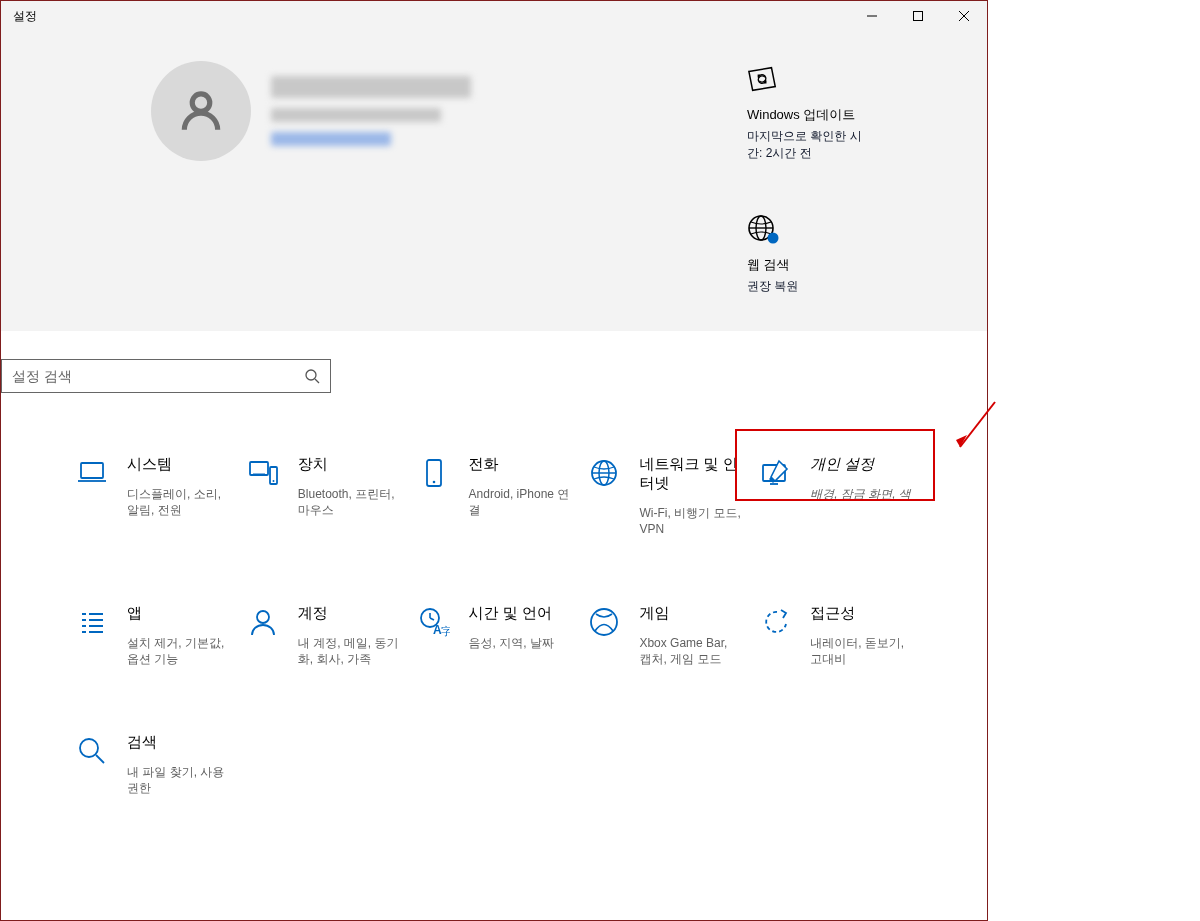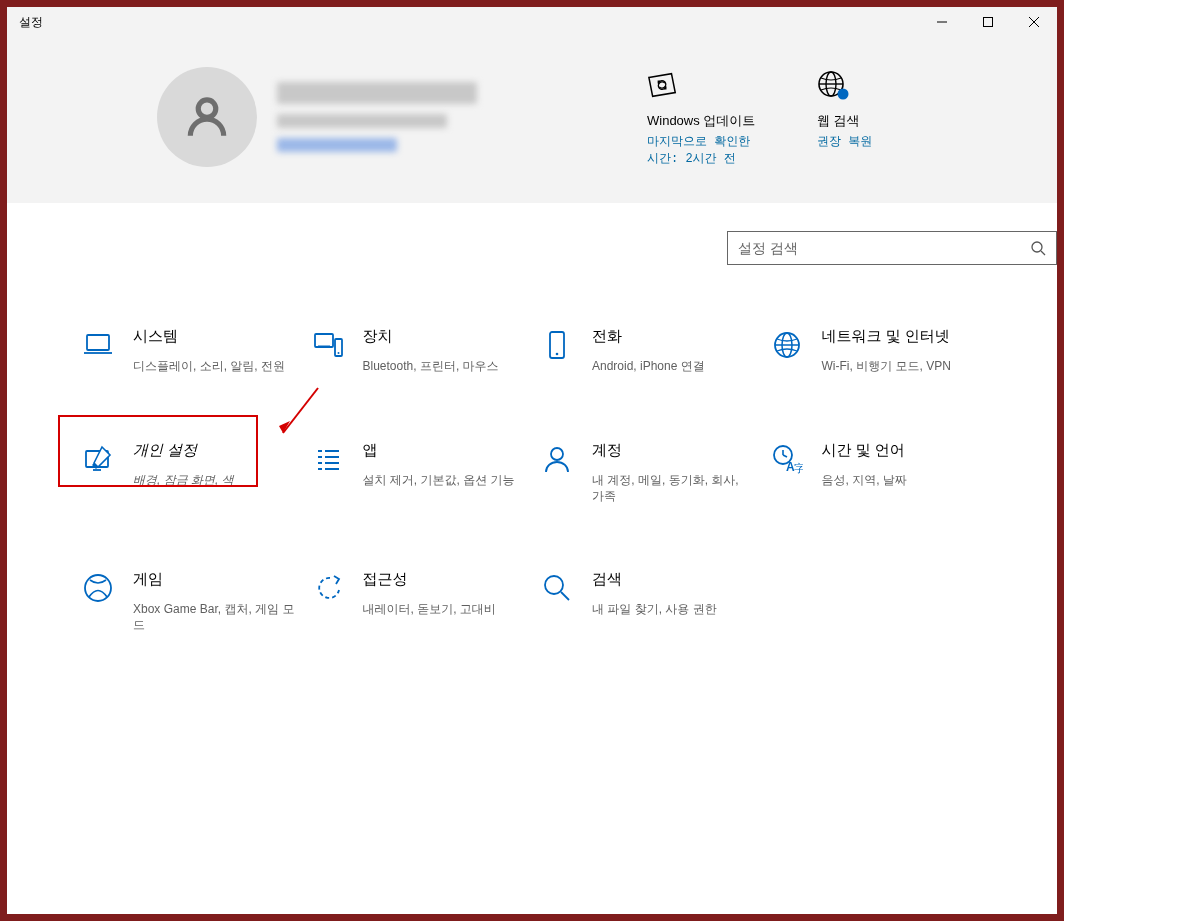--- a/index.html
+++ b/index.html
@@ -1,42 +1,42 @@
 <!DOCTYPE html>
 <html><head>
 <meta charset="utf-8">
 <style>
   * { box-sizing: border-box; margin: 0; padding: 0; }
   html, body { width: 1200px; height: 921px; font-family: "Segoe UI", "Malgun Gothic", sans-serif; background: #fff; overflow: hidden; }
-  .window { width: 1064px; height: 921px; border: 7px solid #7f1d1d; background: #fff; position: relative; }
+  .window { width: 988px; height: 921px; border: 1px solid #7f1d1d; background: #fff; position: relative; }
   .titlebar { height: 30px; display: flex; align-items: center; justify-content: space-between; background: #f3f3f3; }
   .title { font-size: 12px; padding-left: 12px; color: #000; }
   .win-controls { display: flex; height: 100%; }
   .win-btn { width: 46px; height: 30px; display: flex; align-items: center; justify-content: center; }
   .win-btn svg { width: 10px; height: 10px; }
   .header { background: #f3f3f3; padding: 30px 60px 36px 150px; display: flex; justify-content: space-between; align-items: flex-start; }
   .user-block { display: flex; align-items: center; gap: 20px; }
   .avatar { width: 100px; height: 100px; border-radius: 50%; background: #d9d9d9; display: flex; align-items: center; justify-content: center; }
   .avatar svg { width: 50px; height: 50px; stroke: #6e6e6e; stroke-width: 2.5; fill: none; }
   .user-text { display: flex; flex-direction: column; gap: 4px; }
   .blur-line { background: #c8c8c8; border-radius: 2px; filter: blur(3px); }
   .bl1 { width: 200px; height: 22px; }
   .bl2 { width: 170px; height: 14px; margin-top: 6px; }
   .bl3 { width: 120px; height: 14px; background: #9bb8e8; margin-top: 6px; }
-  .status-cards { display: flex; gap: 50px; margin-right: 60px; }
+  .status-cards { display: flex; gap: 50px; margin-right: 60px; flex-direction: column; }
   .status-card { display: flex; flex-direction: column; width: 120px; }
   .status-icon { height: 36px; display: flex; align-items: center; }
   .status-title { font-size: 13px; color: #000; margin-top: 10px; line-height: 1.3; }
-  .status-sub { font-size: 12px; color: #0369a1; margin-top: 4px; line-height: 1.4; font-family: Liberation Mono, monospace; }
-  .search-row { display: flex; justify-content: flex-end; padding: 28px 0 34px 0; background: #fff; }
+  .status-sub { font-size: 12px; color: #0f172a; margin-top: 4px; line-height: 1.4; }
+  .search-row { display: flex; justify-content: flex-start; padding: 28px 0 34px 0; background: #fff; }
   .search-box { width: 330px; height: 34px; border: 1px solid #666; display: flex; align-items: center; padding: 0 10px; justify-content: space-between; }
   .search-box input { border: none; outline: none; font-size: 14px; flex: 1; background: transparent; color: #000; }
   .search-box input::placeholder { color: #666; }
   .search-box .sicon { width: 16px; height: 16px; }
-  .grid { display: grid; grid-template-columns: repeat(4, 1fr); column-gap: 0; row-gap: 50px; padding: 20px 66px 0 66px; }
+  .grid { display: grid; grid-template-columns: repeat(5, 1fr); column-gap: 0; row-gap: 50px; padding: 20px 66px 0 66px; }
   .card { display: flex; gap: 18px; align-items: flex-start; padding: 8px 8px; position: relative; }
   .card .cicon { width: 34px; height: 34px; flex-shrink: 0; display: flex; align-items: flex-start; justify-content: center; margin-top: 2px; }
   .card .cicon svg { width: 32px; height: 32px; }
   .card-text { display: flex; flex-direction: column; max-width: 180px; }
   .card-title { font-size: 15px; color: #000; }
   .card-sub { font-size: 12px; color: #5f5f5f; margin-top: 12px; line-height: 1.35; }
   #card-personalization-wrap { position: relative; font-style: italic; }
   .hl { position: absolute; left: -15px; top: -18px; width: 200px; height: 72px; border: 2px solid #d40000; pointer-events: none; }
   .arrw { position: absolute; left: 200px; top: -50px; pointer-events: none; }
 </style>

